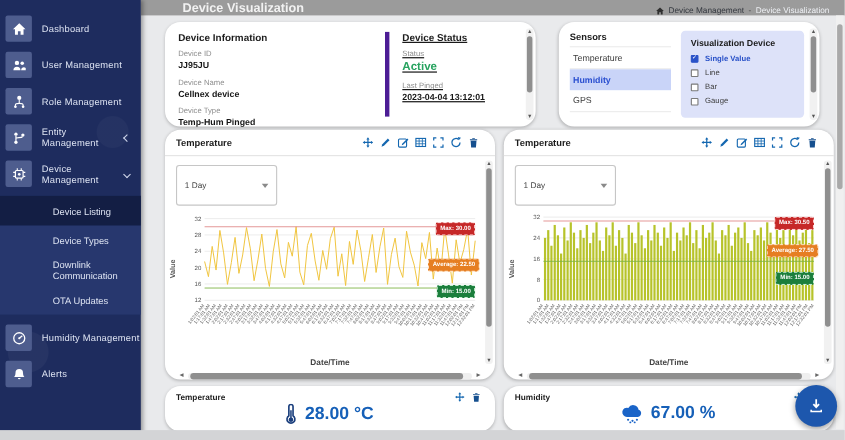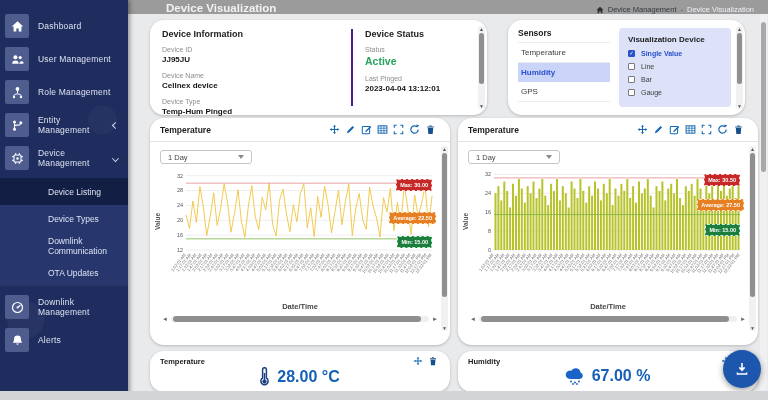--- a/index.html
+++ b/index.html
@@ -40,21 +40,21 @@
 
   
   .info-panel { left:22px; top:20px; width:337px; height:95px; padding:9px 14px 9px 12px; display:flex; }
   .sec-title { font-size:9px; font-weight:bold; color:#1c1c1c; margin-bottom:7px; }
   .field-grid { display:grid; grid-template-columns:1fr; column-gap:18px; row-gap:8px; }
   .f-label { font-size:7px; color:#8d8d8d; }
   .f-value { font-size:8px; font-weight:bold; color:#161616; margin-top:2px; }
   .btn-send { margin-top:8px; background:#1b3f7d; color:#fff; font-size:7px; font-weight:bold; letter-spacing:.3px;
               border:none; border-radius:3px; padding:5px 12px; cursor:pointer; font-family:inherit; }
   .info-left { flex:1.75; }
-  .info-right { flex:1; border-left:2px solid #4c1d95; padding-left:12px; }
+  .info-right { flex:1; border-left:4px solid #4c1d95; padding-left:12px;text-decoration:underline; }
   .status-active { font-size:10.5px; font-weight:bold; color:#27a35f; margin:2px 0 8px; }
   .pinged-value { font-size:8px; font-weight:bold; color:#161616; margin-top:2px; }
 
   
   .sensors-panel { left:380px; top:20px; width:237px; height:95px; padding:8px 14px 8px 10px; display:flex; }
   .sensor-col { width:92px; }
   .sensor-item { font-size:8px; color:#3c3c3c; padding:5px 3px; border-bottom:1px solid #ececec; cursor:pointer; }
   .sensor-item.selected { background:#c9d4f8; color:#2a4fd0; font-weight:bold; border-bottom:none; }
   .filter-box { flex:1; margin-left:9px; background:#dde2f9; border-radius:4px; padding:7px 9px; }
   .filter-title { font-size:8px; font-weight:bold; color:#1c1c1c; margin-bottom:6px; }
@@ -66,21 +66,21 @@
   .cb-label { font-size:7px; color:#3c3c3c; }
   .cb-row.checked-row .cb-label { color:#2a52c8; font-weight:bold; }
 
   
   .chart-panel { top:118px; width:300px; height:227px; }
   .chart-panel.left { left:22px; } .chart-panel.right { left:330px; }
   .cp-header { height:24px; display:flex; align-items:center; padding:0 14px 0 10px; border-bottom:1px solid #e3e3e3; }
   .cp-title { font-size:8.5px; font-weight:bold; color:#1c1c1c; }
   .cp-tools { margin-left:auto; display:flex; align-items:center; gap:5px; }
   .tool { width:11px; height:11px; cursor:pointer; display:flex; }
-  .range-select { margin:8px 10px 2px; width:92px; height:14px; border:1px solid #c6c6c6; border-radius:3px;
+  .range-select { margin:8px 10px 2px; width:92px; height:37px; border:1px solid #c6c6c6; border-radius:3px;
                   display:flex; align-items:center; padding:0 7px; font-size:7.5px; color:#444; cursor:pointer; background:#fff; }
   .caret { margin-left:auto; width:0; height:0; border-left:3px solid transparent; border-right:3px solid transparent; border-top:4px solid #8a8a8a; }
   .chart-body { position:relative; margin:2px 4px 0 4px; height:140px; }
   .ylab { position:absolute; left:-5px; top:52px; transform:rotate(-90deg); font-size:6.5px; font-weight:bold; color:#555; }
   .badge { position:absolute; color:#fff; font-size:5.5px; font-weight:bold; padding:2px 3px; border-radius:2px; white-space:nowrap; }
   .badge.max { background:#c62828; border:1px dashed #ffd2d2; }
   .badge.avg { background:#e67e22; border:1px dashed #ffe3c4; }
   .badge.min { background:#1b7e3c; border:1px dashed #c8efd4; }
   .xlab { text-align:center; font-size:7.5px; font-weight:bold; color:#444; margin-top:-4px; }
   .hscroll { position:relative; margin:4px 12px 0; height:8px; display:flex; align-items:center; }
@@ -181,21 +181,21 @@
       </div>
     </div>
     <div class="nav-item">
       <span class="nav-icon">
         <svg width="13" height="13" viewBox="0 0 13 13">
             <circle cx="6.5" cy="6.5" r="5" fill="none" stroke="#fff" stroke-width="1.2"></circle>
             <path d="M6.5 6.5 L9.3 4.2" stroke="#fff" stroke-width="1.2"></path>
             <circle cx="6.5" cy="6.5" r="1" fill="#fff"></circle>
           </svg>
       </span>
-      <span class="nav-label">Downlink Management</span>
+      <span class="nav-label">Humidity Management</span>
     </div>
     <div class="nav-item">
       <span class="nav-icon">
         <svg width="13" height="13" viewBox="0 0 13 13">
             <path d="M6.5 1.4 a3.4 3.4 0 0 1 3.4 3.4 c0 2.6 .9 3.1 1.3 3.9 H1.8 c.4-.8 1.3-1.3 1.3-3.9 A3.4 3.4 0 0 1 6.5 1.4 Z" fill="#fff"></path>
             <path d="M5.3 9.6 a1.2 1.2 0 0 0 2.4 0 Z" fill="#fff"></path>
           </svg>
       </span>
       <span class="nav-label">Alerts</span>
     </div>

